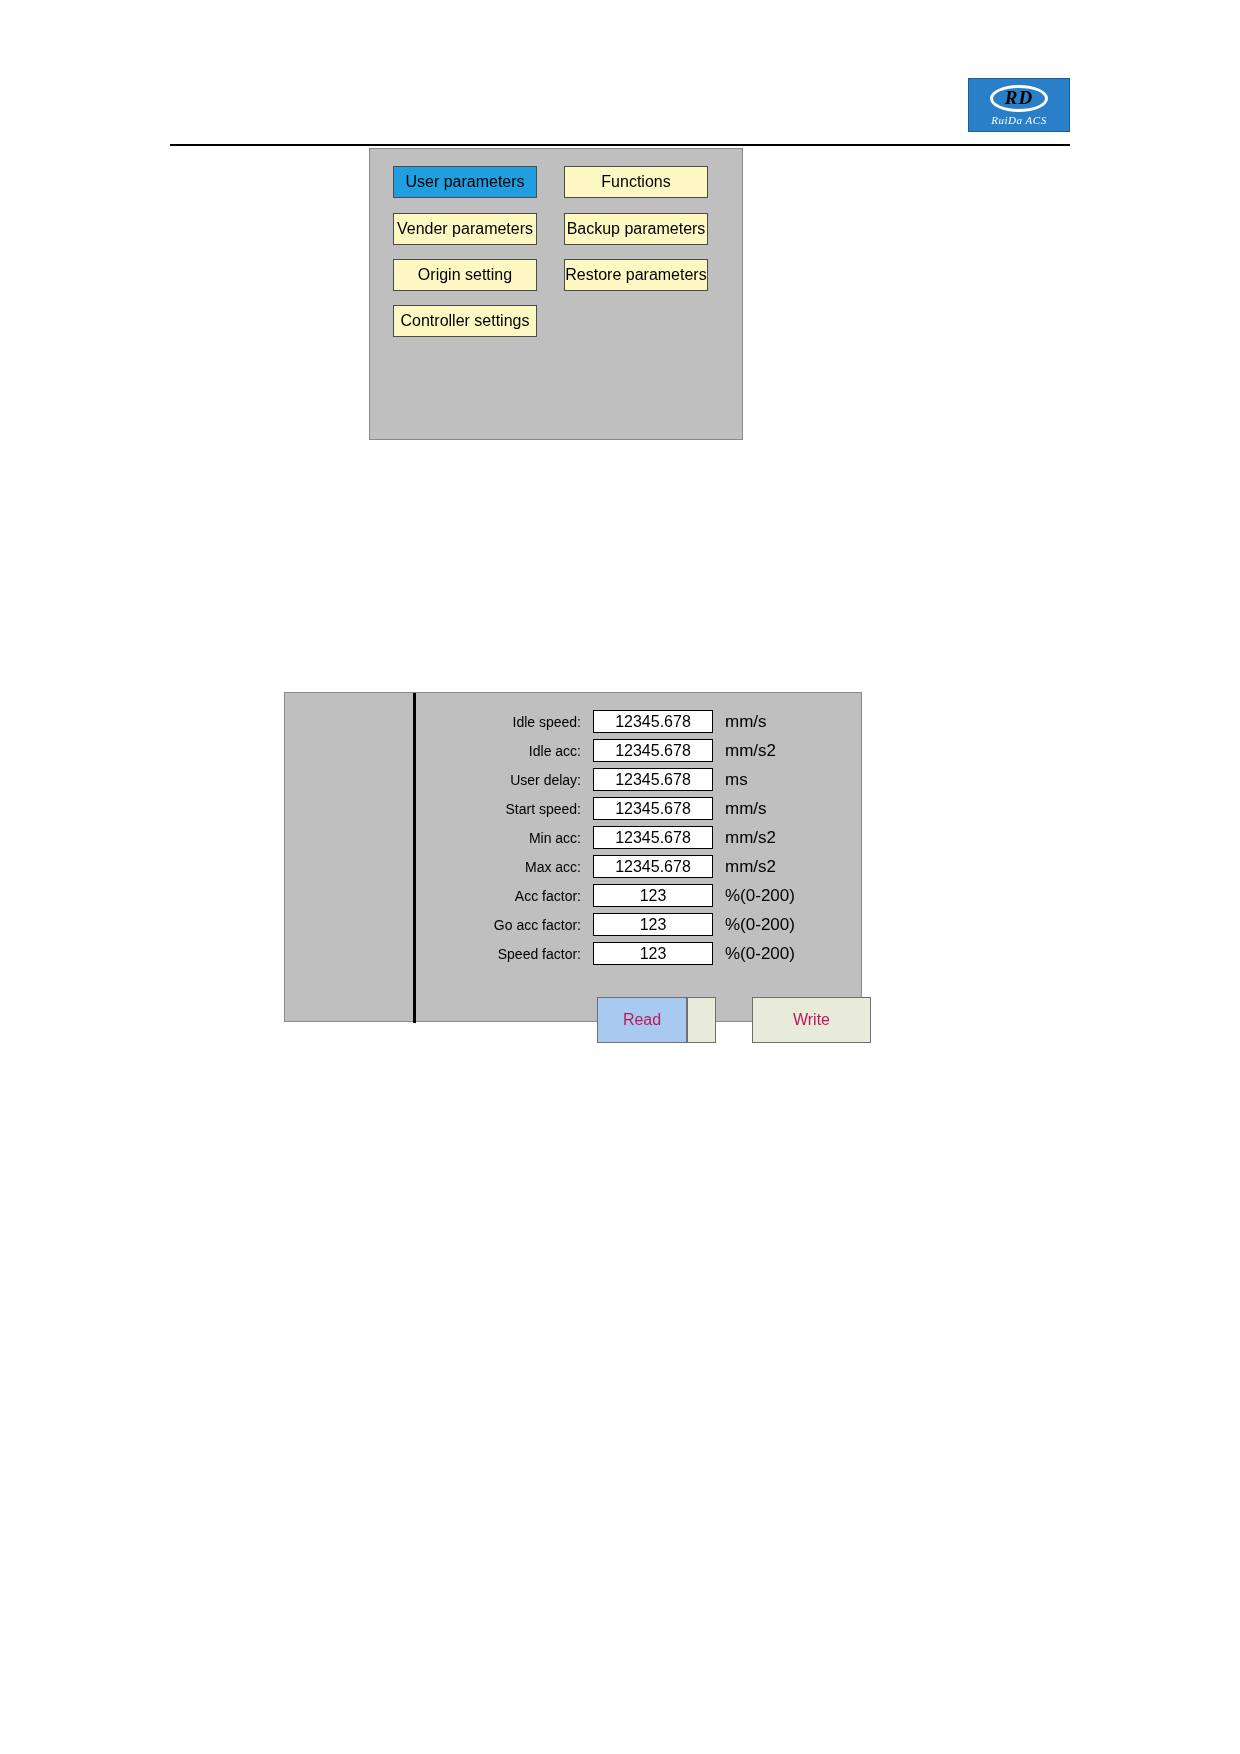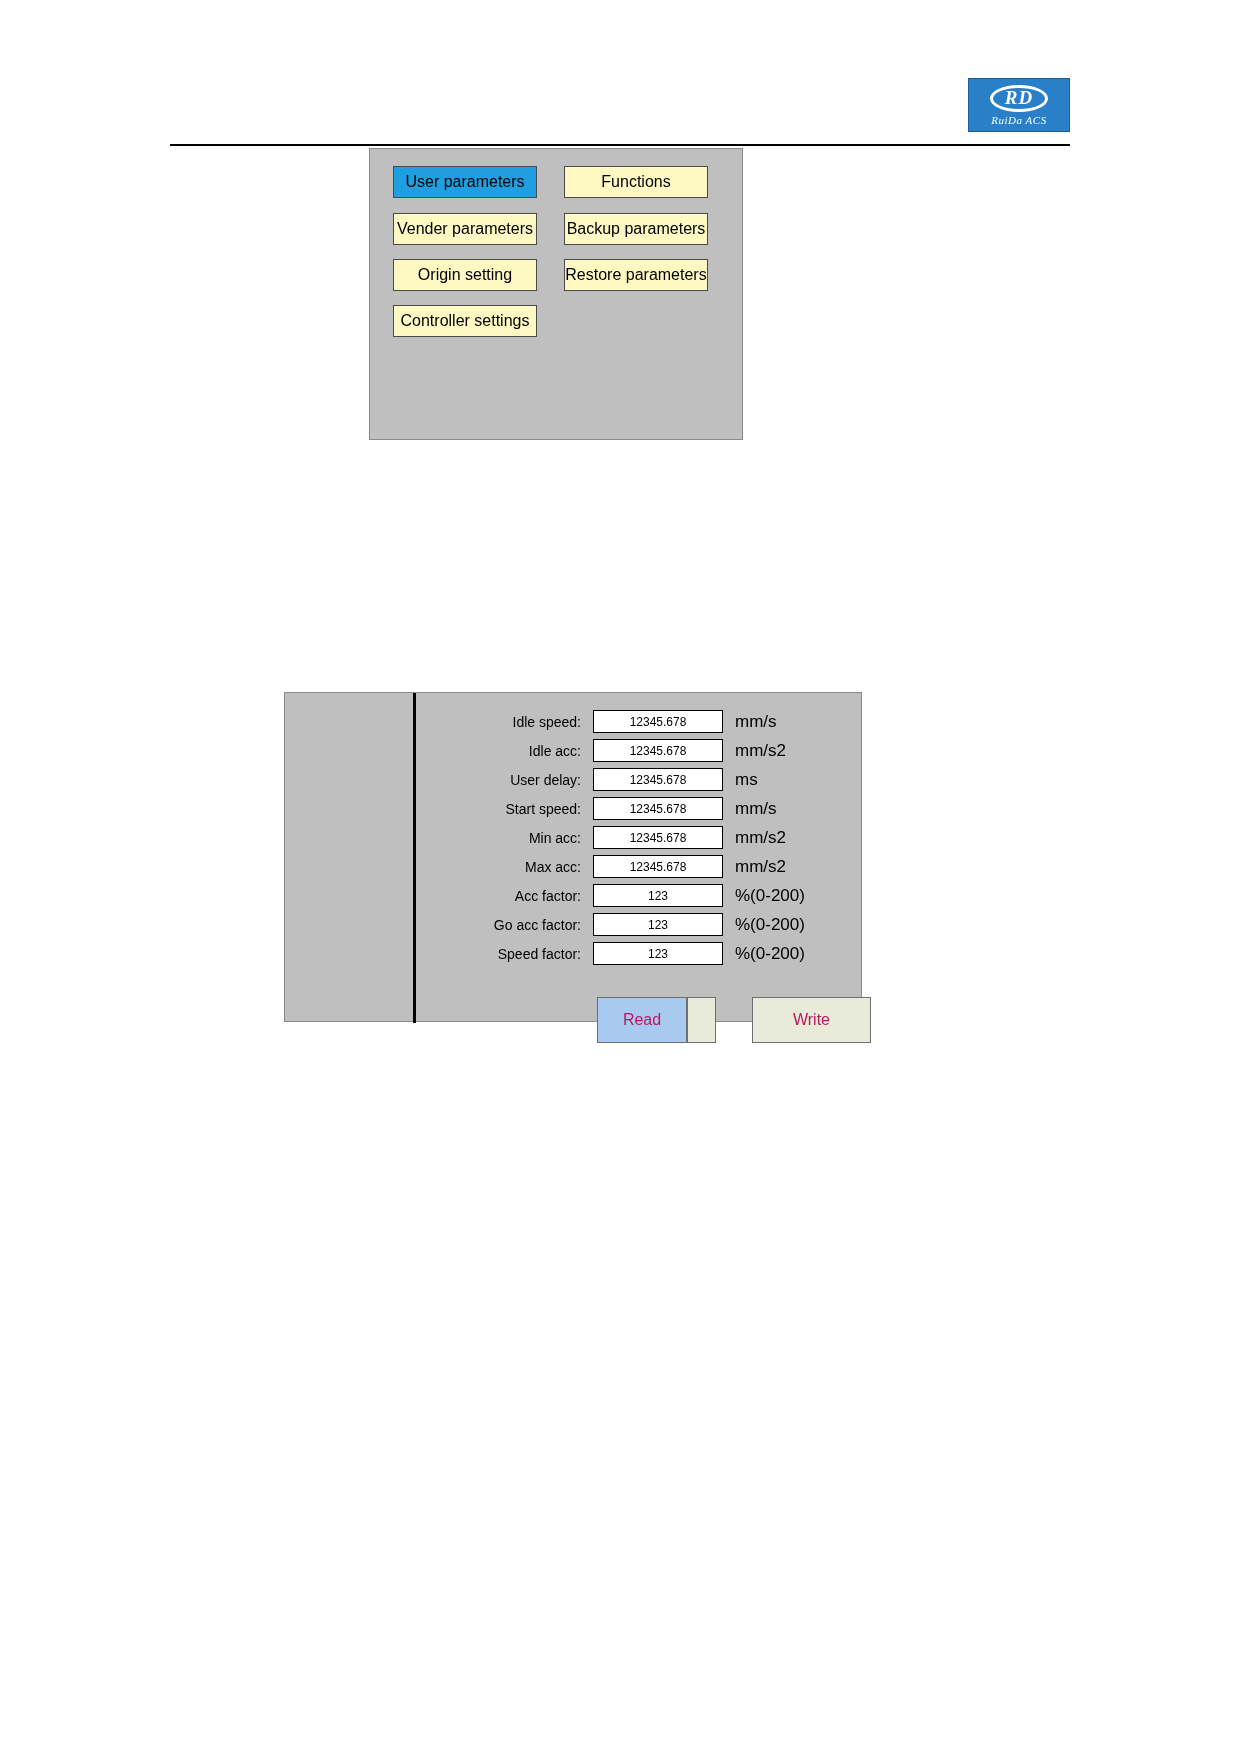--- a/index.html
+++ b/index.html
@@ -30,21 +30,21 @@
     justify-content: center;
   }
   #header-logo .rd-oval {
     width: 58px;
     height: 27px;
     border: 3px solid #ffffff;
     border-radius: 50%;
     display: flex;
     align-items: center;
     justify-content: center;
-    color: #ffffff;
+    color: #000000;
     font-family: "Liberation Serif", serif;
     font-style: italic;
     font-weight: bold;
     font-size: 19px;
     letter-spacing: 1px;
     box-sizing: border-box;
   }
   #header-logo .rd-text {
     color: #ffffff;
     font-family: "Liberation Serif", serif;
@@ -154,25 +154,25 @@
   }
   .field-label {
     width: 168px;
     text-align: right;
     padding-right: 12px;
     font-size: 14px;
     box-sizing: border-box;
     color: #000000;
   }
   .field-input {
-    width: 130px;
+    width: 120px;
     height: 23px;
     background: #ffffff;
     border: 1px solid #000000;
-    font-size: 12px;
+    font-size: 16px;
     display: flex;
     align-items: center;
     justify-content: center;
     box-sizing: border-box;
     color: #000000;
   }
   .field-unit {
     font-size: 17px;
     padding-left: 12px;
     color: #000000;

